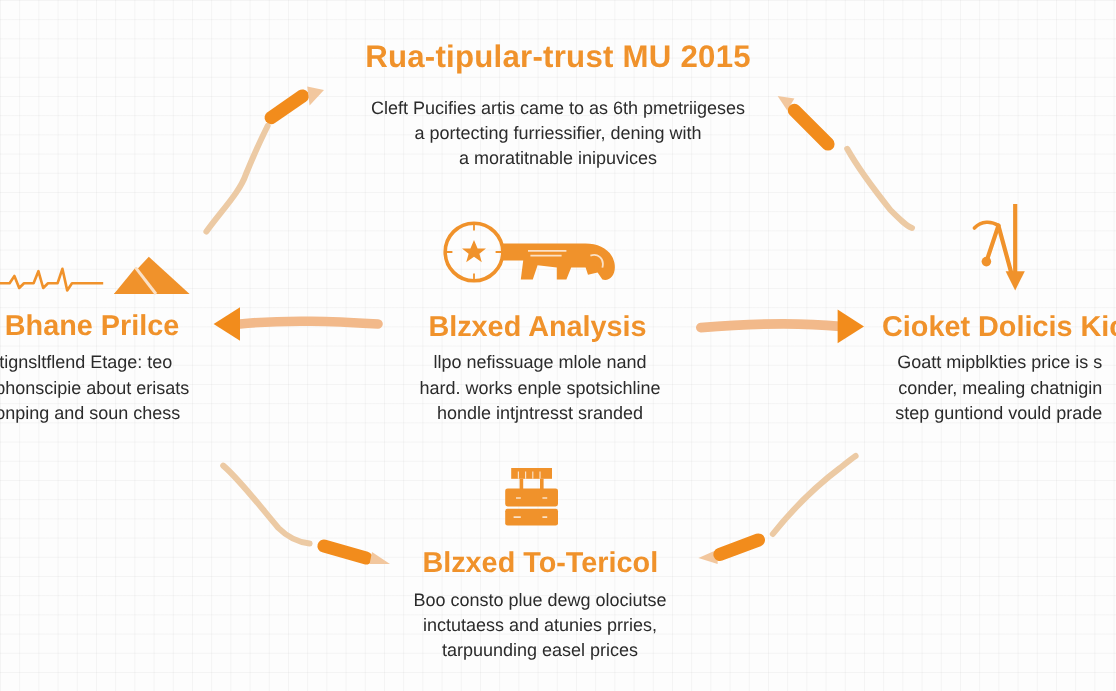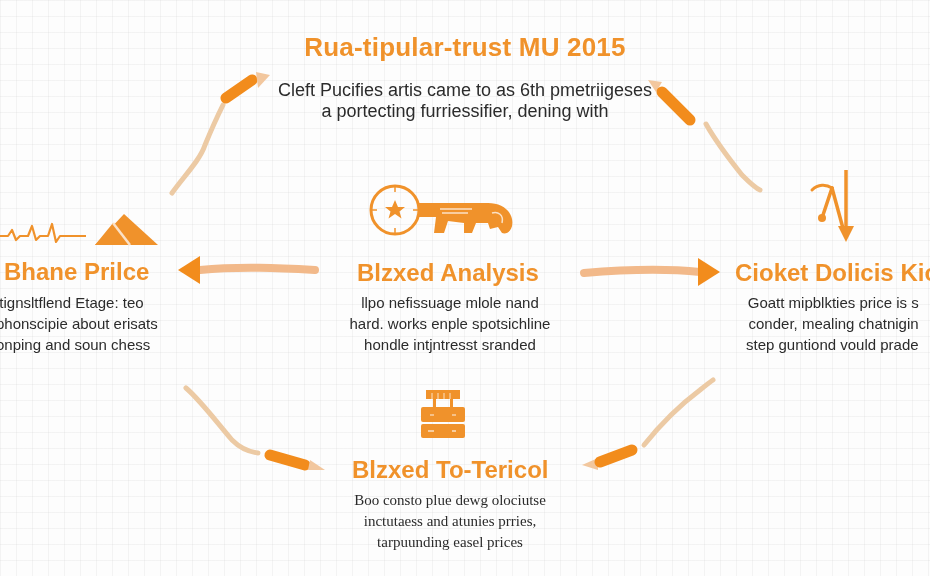--- a/index.html
+++ b/index.html
@@ -56,23 +56,24 @@
     }
     .icon {
       position: absolute;
     }
   </style>
 </head>
 <body>
 
 <div class="title">Rua-tipular-trust MU 2015</div>
 
-<div class="desc" style="left:0; width:930px; top:80px; font-size:18px;">
+<div class="desc" style="left:0; width:930px; top:80px; font-size:15px;">
   <span class="desc-line">Cleft Pucifies artis came to as 6th pmetriigeses</span>
   <span class="desc-line">a portecting furriessifier, dening with</span>
+  <span class="desc-line">a moratitnable inipuvices</span>
 </div>
 
 <svg class="overlay" viewBox="0 0 930 576">
 
   <g>
     <path d="M172,193 C185,175 200,160 205,145 C212,128 218,115 223,105" stroke="#eccaa4" stroke-width="5" fill="none" stroke-linecap="round"></path>
     <path d="M226,98 L252,80" stroke="#f28c1c" stroke-width="11" stroke-linecap="round"></path>
     <polygon points="256,72 270,75 258,88" fill="#f2c79e"></polygon>
   </g>
 
@@ -167,18 +168,18 @@
     <rect x="13" y="9" width="3" height="10" fill="#f0922b"></rect>
     <rect x="30" y="9" width="3" height="10" fill="#f0922b"></rect>
     <rect x="1" y="17" width="44" height="15" rx="2" fill="#f0922b"></rect>
     <rect x="1" y="34" width="44" height="14" rx="2" fill="#f0922b"></rect>
     <line x1="8" y1="41" x2="14" y2="41" stroke="#fbe1c6" stroke-width="1.5"></line>
     <line x1="32" y1="41" x2="36" y2="41" stroke="#fbe1c6" stroke-width="1.5"></line>
     <line x1="10" y1="25" x2="14" y2="25" stroke="#fbe1c6" stroke-width="1.2"></line>
     <line x1="32" y1="25" x2="36" y2="25" stroke="#fbe1c6" stroke-width="1.2"></line>
   </svg>
   <div class="node-title" style="left:352px; top:456px;">Blzxed To-Tericol</div>
-  <div class="desc" style="left:320px; width:260px; top:490px;font-family:Liberation Serif, serif;">
+  <div class="desc" style="left:320px; width:260px; top:490px;">
     <span class="desc-line">Boo consto plue dewg olociutse</span>
     <span class="desc-line">inctutaess and atunies prries,</span>
     <span class="desc-line">tarpuunding easel prices</span>
   </div>
 </div>
 
 </body></html>

